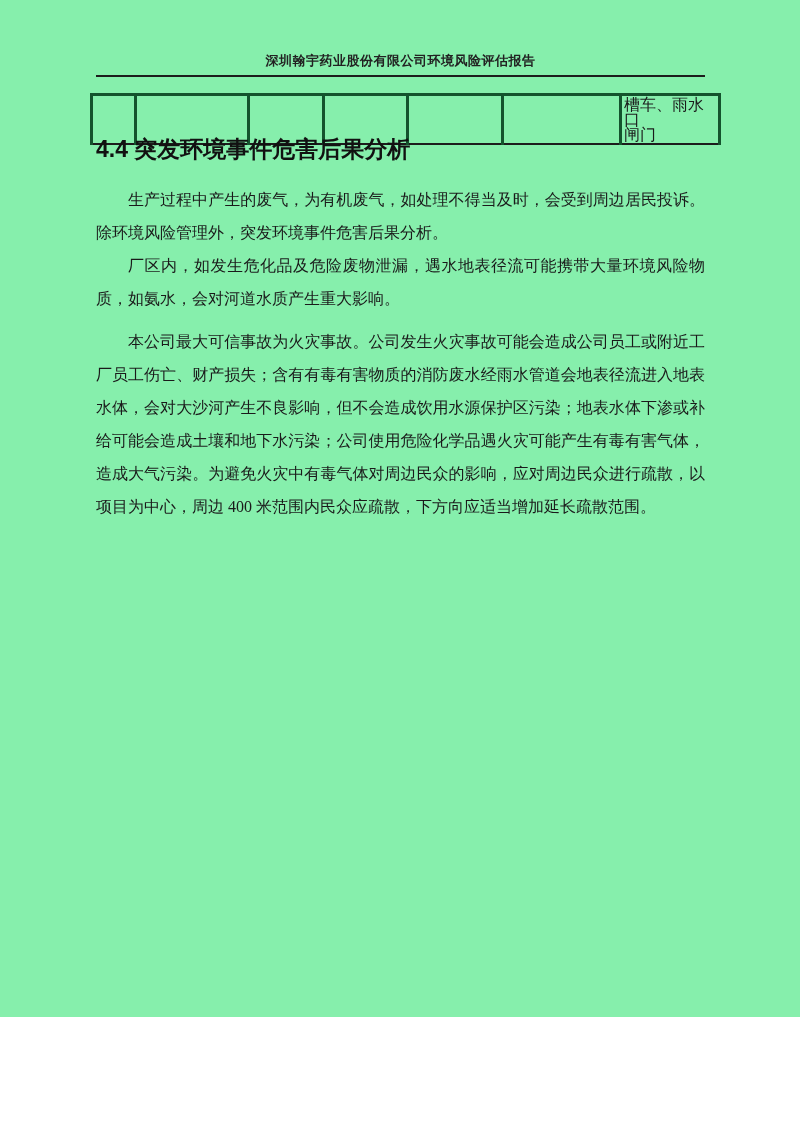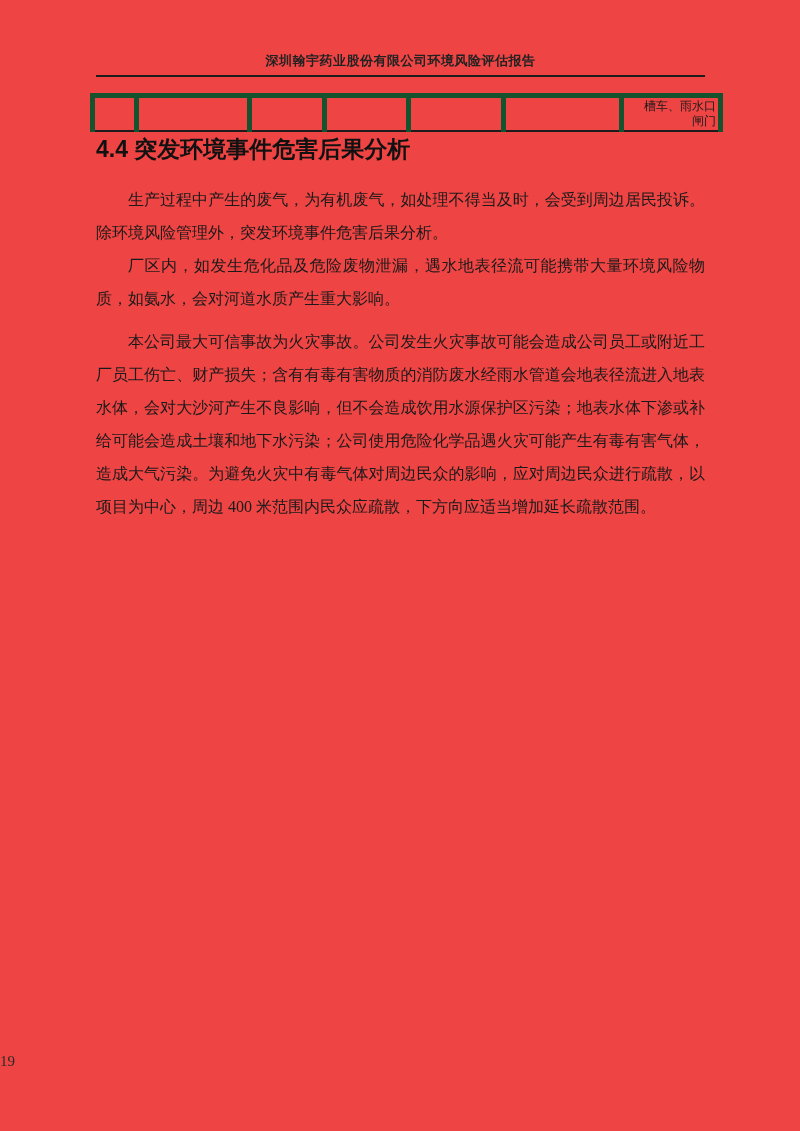--- a/index.html
+++ b/index.html
@@ -1,21 +1,21 @@
 <!DOCTYPE html>
 <html><head>
 <meta charset="utf-8">
 <style>
   * { margin: 0; padding: 0; box-sizing: border-box; }
   html, body { background: #ffffff; }
   .page {
     position: relative;
     width: 800px;
-    height: 1131px;
-    background: #ef4444;
+    height: 1017px;
+    background: #86efac;
     font-family: "Liberation Serif", "DejaVu Serif", serif;
     color: #1a1a1a;
     overflow: hidden;
   }
 
   
   .header-title {
     position: absolute;
     top: 52px;
     left: 96px;
@@ -38,25 +38,25 @@
   
   .tbl {
     position: absolute;
     top: 93px;
     left: 90px;
     width: 628px;
     border-collapse: collapse;
     table-layout: fixed;
   }
   .tbl td {
-    border: 5px solid #14532d;
+    border: 3px solid #14532d;
     height: 32px;
     vertical-align: middle;
-    text-align: right;
-    font-size: 12px;
+    text-align: left;
+    font-size: 16px;
     line-height: 15px;
     color: #1a1a1a;
     padding: 1px 2px;
   }
   .tbl { border-bottom: 2px solid #1c1c1c; }
   .tbl td.last { border-bottom: 2px solid #1c1c1c; }
   .cell-line { display: block; }
 
   
   .section-heading {

